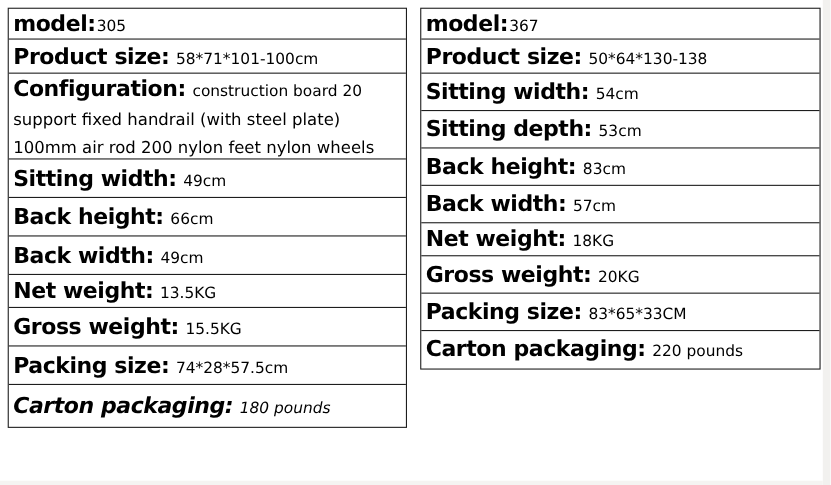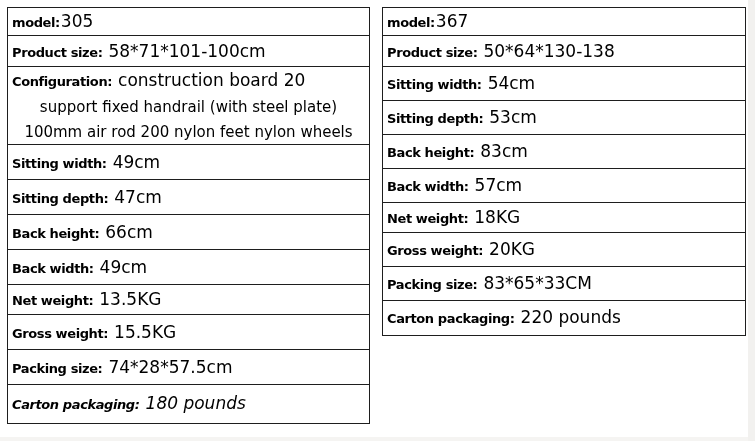--- a/index.html
+++ b/index.html
@@ -48,62 +48,59 @@
     line-height: var(--lh);
     padding: 0 4px;
     border-bottom: 1px solid #1e1e1e;
     white-space: nowrap;
     overflow: hidden;
   }
   .row:last-child { border-bottom: none; }
 
   .label {
     font-weight: bold;
-    font-size: 13px;
+    font-size: 20px;
     letter-spacing: -0.4px;
     margin-right: 6px;
     text-align: right;
   }
   .value {
-    font-size: 17px;
+    font-size: 14px;
   }
 
   .row-model        { height: 28px; line-height: 27px; }
   .row-model .label { margin-right: 1px; }
   .row-product      { height: 31px; line-height: 30px; }
   .row-config {
     height: 78px;
     line-height: 25.5px;
     padding-top: 1px;
     white-space: normal;
   }
-  .cfg-line { display: block; font-size: 15px; text-align: center; }
+  .cfg-line { display: block; font-size: 15px; }
   .row-net  { height: 30px; line-height: 29px; }
   .tbl.left .row-carton { height: 38px; line-height: 37px; font-style: italic; }
 </style>
 </head>
 <body>
 
 <div class="tbl left">
   <div class="row row-model">
     <span class="label">model:</span><span class="value">305</span>
   </div>
   <div class="row row-product">
     <span class="label">Product size:</span><span class="value">58*71*101-100cm</span>
   </div>
   <div class="row row-config">
     <span class="label">Configuration:</span><span class="value">construction board 20</span>
     <span class="cfg-line">support fixed handrail (with steel plate)</span>
     <span class="cfg-line">100mm air rod 200 nylon feet nylon wheels</span>
   </div>
   <div class="row">
     <span class="label">Sitting width:</span><span class="value">49cm</span>
-  </div>
-  <div class="row">
-    <span class="label">Sitting depth:</span><span class="value">47cm</span>
   </div>
   <div class="row">
     <span class="label">Back height:</span><span class="value">66cm</span>
   </div>
   <div class="row">
     <span class="label">Back width:</span><span class="value">49cm</span>
   </div>
   <div class="row row-net">
     <span class="label">Net weight:</span><span class="value">13.5KG</span>
   </div>

